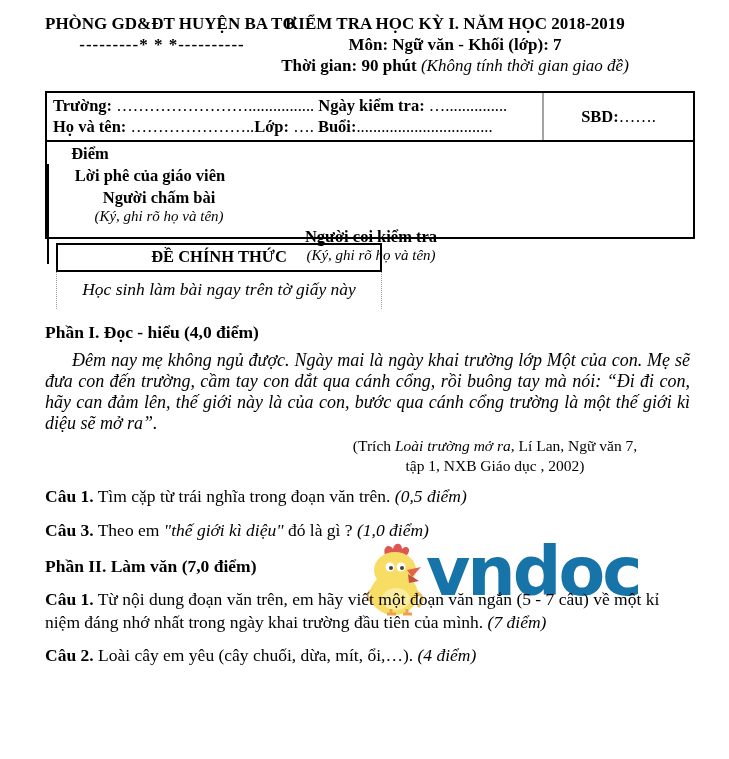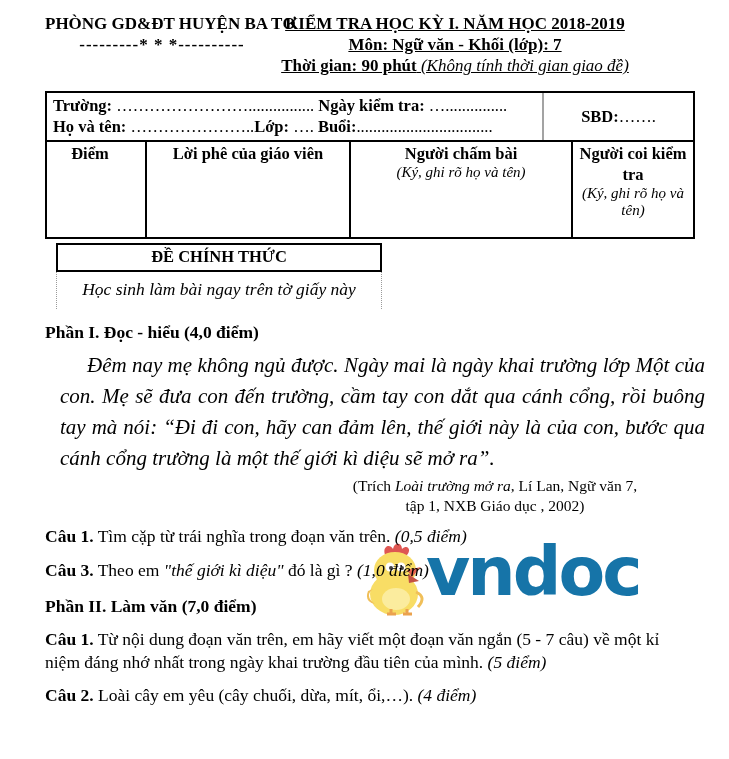--- a/index.html
+++ b/index.html
@@ -6,47 +6,47 @@
   .page {
     position:relative; width:729px; height:759px; background:#fff;
     font-family:"Liberation Serif", serif; color:#000;
     box-sizing:border-box; padding:13px 34px 0 45px; overflow:hidden;
   }
   
   .header { display:flex; }
   .header-left { width:234px; text-align:center; font-size:17px; line-height:21px; }
   .header-left .org { font-weight:bold; white-space:nowrap; }
   .header-left .stars { font-weight:bold; letter-spacing:1px; }
-  .header-right { width:352px; text-align:center; font-size:17px; line-height:21px;text-decoration:underline; }
+  .header-right { width:352px; text-align:center; font-size:17px; line-height:21px; }
   .header-right .t1, .header-right .t2 { font-weight:bold; white-space:nowrap; }
   .header-right .t3 { white-space:nowrap; }
   .header-right .t3 .b { font-weight:bold; }
   .header-right .t3 .i { font-style:italic; }
   
   .info-table { margin-top:15px; width:650px; box-sizing:border-box; border:2px solid #000; }
   .it-top { display:flex; }
   .it-info { flex:1; padding:2px 4px 3px 6px; font-size:16.5px; line-height:21px; }
   .it-info .lbl { font-weight:bold; }
   .it-sbd { width:149px; border-left:2px solid #a3a3a3; display:flex; align-items:center; justify-content:center; font-size:16.5px; }
   .it-sbd .lbl { font-weight:bold; }
-  .it-hrow { display:flex; border-top:2px solid #000; height:95px; }
+  .it-hrow { display:flex; border-top:2px solid #000; height:95px;flex-direction:column; }
   .it-cell { box-sizing:border-box; text-align:center; padding-top:1px; }
   .it-cell + .it-cell { border-left:2px solid #000; }
-  .c1 { width:86px; } .c2 { width:204px;margin-left:12px; } .c3 { width:222px; } .c4 { flex:1; }
+  .c1 { width:86px; } .c2 { width:204px; } .c3 { width:222px; } .c4 { flex:1; }
   .cell-title { font-weight:bold; font-size:16.5px; line-height:21px; }
   .cell-note { font-style:italic; font-size:15px; line-height:17px; }
   
   .banner { margin:4px 0 0 11px; width:326px; box-sizing:border-box; }
   .banner-box { border:2px solid #000; text-align:center; font-weight:bold; font-size:16.5px; padding:2px 0 3px 0; }
   .banner-note { border-left:1px dotted #9a9a9a; border-right:1px dotted #9a9a9a; text-align:center;
                  font-style:italic; font-size:17.5px; padding:7px 0 9px 0; }
   
   .sec-heading { font-weight:bold; font-size:17.5px; margin:13px 0 0 0; }
-  .passage { font-style:italic; font-size:21px; line-height:31px; text-align:justify;
-             text-indent:27px; margin:7px 0 0 15px; width:645px; }
+  .passage { font-style:italic; font-size:18px; line-height:21px; text-align:justify;
+             text-indent:27px; margin:7px 0 0 0; width:645px; }
   .citation { margin:2px 0 0 250px; width:400px; text-align:center; font-size:15.5px; line-height:20px; }
   .citation .wtitle { font-style:italic; }
   .question { font-size:17.5px; line-height:22.5px; margin:9px 0 0 0; width:648px; }
   .question .qlabel { font-weight:bold; }
   .question .pts { font-style:italic;margin-top:17px; }
   .pts-block { display:block; }
   .quote-it { font-style:italic; }
   .q-gap { margin-top:11px; }
   .part2-heading { margin-top:15px; }
   
@@ -117,21 +117,21 @@
   </div>
 
   <p class="question"><span class="qlabel">Câu 1.</span><span> Tìm cặp từ trái nghĩa trong đoạn văn trên. </span><span class="pts">(0,5 điểm)</span></p>
 
 
   <p class="question q-gap"><span class="qlabel">Câu 3.</span><span> Theo em </span><span class="quote-it">"thế giới kì diệu"</span><span> đó là gì ? </span><span class="pts">(1,0 điểm)</span></p>
 
 
   <div class="sec-heading part2-heading">Phần II. Làm văn (7,0 điểm)</div>
 
-  <p class="question q-gap"><span class="qlabel">Câu 1.</span><span> Từ nội dung đoạn văn trên, em hãy viết một đoạn văn ngắn (5 - 7 câu) về một kỉ niệm đáng nhớ nhất trong ngày khai trường đầu tiên của mình.  </span><span class="pts">(5 điểm)</span></p>
+  <p class="question q-gap"><span class="qlabel">Câu 1.</span><span> Từ nội dung đoạn văn trên, em hãy viết một đoạn văn ngắn (5 - 7 câu) về một kỉ niệm đáng nhớ nhất trong ngày khai trường đầu tiên của mình.  </span><span class="pts">(7 điểm)</span></p>
 
   <p class="question q-gap"><span class="qlabel">Câu 2.</span><span> Loài cây em yêu (cây chuối, dừa, mít, ổi,…). </span><span class="pts">(4 điểm)</span></p>
 
   <div class="watermark">
     <svg class="wm-chick" width="70" height="78" viewBox="0 0 70 78" xmlns="http://www.w3.org/2000/svg">
       <path d="M21 15 C18 6 26 3 29 9 C30 2 38 2 38 9 C43 4 48 9 43 15 Z" fill="#d93a35"></path>
       <ellipse cx="31" cy="30" rx="21" ry="18" fill="#f7d84b"></ellipse>
       <ellipse cx="30" cy="54" rx="24" ry="21" fill="#f7d84b"></ellipse>
       <ellipse cx="32" cy="59" rx="14" ry="11" fill="#fbe98e"></ellipse>
       <circle cx="26" cy="27" r="4.5" fill="#ffffff"></circle>

